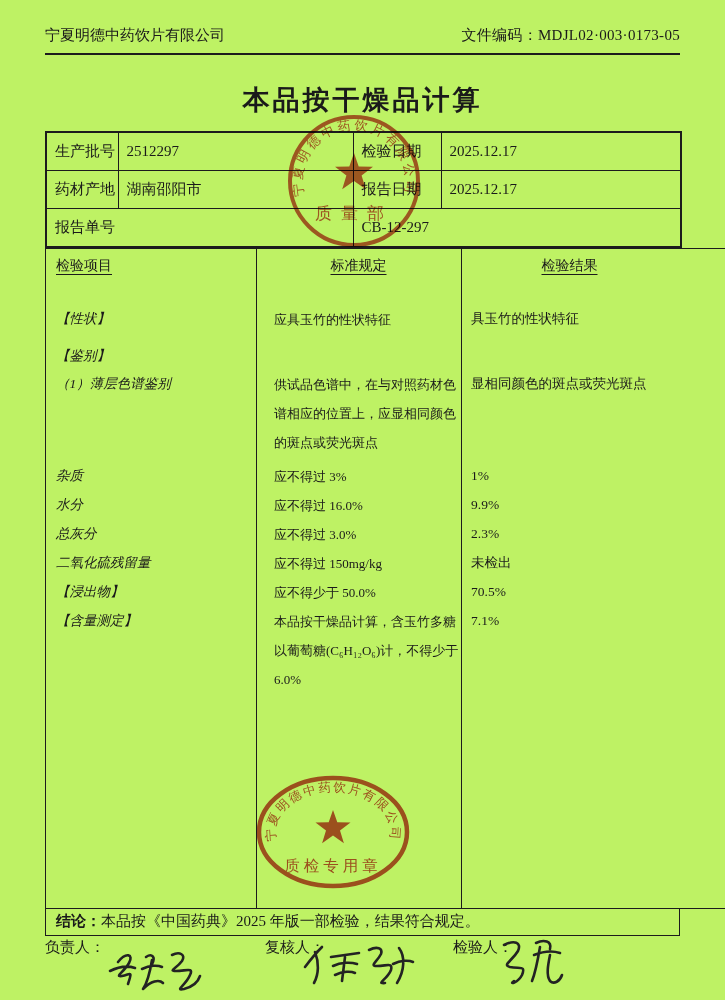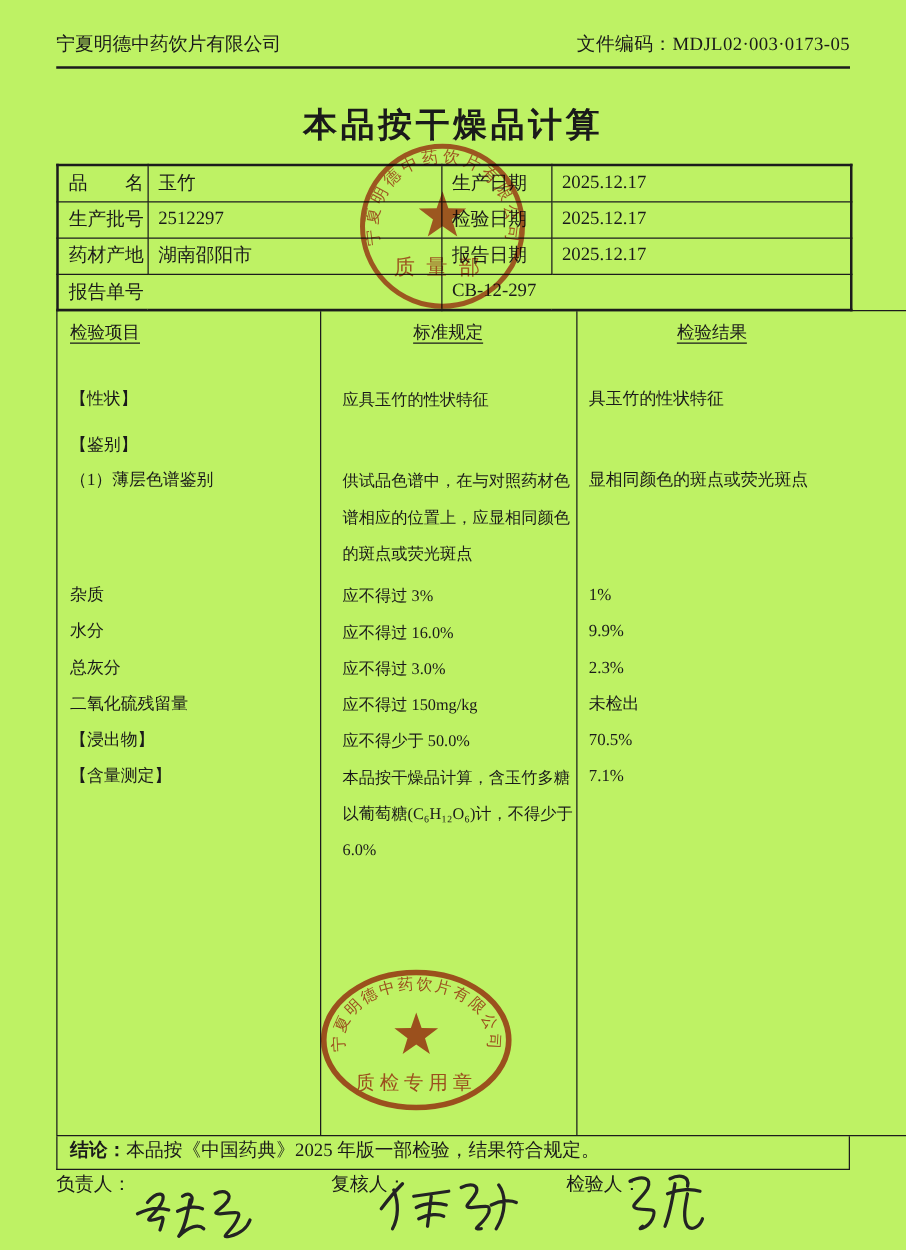--- a/index.html
+++ b/index.html
@@ -26,21 +26,21 @@
   .main-table { position:absolute; left:45px; top:248px; width:714px; height:661px;
     border:1.5px solid #1c1c1c; font-size:13.5px; }
   .vline { position:absolute; top:0; bottom:0; width:0; border-left:1px solid #1c1c1c; }
   .vline.v1 { left:210px; } .vline.v2 { left:415px; }
   .mhead, .mrow { display:grid; grid-template-columns:210px 205px 217px; }
   .mhead { padding-top:8px; height:42px; font-size:14px; }
   .mhead .hc { text-decoration:underline; text-underline-offset:4px; }
   .mhead .h1 { padding-left:10px; }
   .mhead .h2, .mhead .h3 { text-align:center; }
   .mrow > div { line-height:28px; }
-  .mrow .c1 { padding-left:10px; white-space:nowrap; }
+  .mrow .c1 { padding-left:10px; white-space:nowrap;font-style:italic; }
   .mrow .c2 { font-size:13px; padding:0 1px 0 18px; line-height:29px; }
   .mrow .c3 { padding-left:10px; }
   .mt14 { margin-top:14px; } .mt8 { margin-top:8px; } .mt5 { margin-top:5px; }
 
   
   .conclusion { position:absolute; left:45px; top:909px; width:635px; height:27px;
     border-left:1.5px solid #1c1c1c; border-right:1.5px solid #1c1c1c; border-bottom:1.5px solid #1c1c1c;
     font-size:15px; line-height:25px; padding-left:10px; white-space:nowrap; overflow:hidden; }
   .conclusion .lbl { font-weight:bold;text-align:center; }
 
@@ -71,26 +71,20 @@
   <div class="doc-title">本品按干燥品计算</div>
 
   <table class="info">
     <colgroup>
         <col style="width:72px">
         <col style="width:235px">
         <col style="width:88px">
         <col style="width:240px">
       </colgroup>
     <tbody>
-        <tr>
-      <td>品　　名</td>
-      <td>玉竹</td>
-      <td>生产日期</td>
-      <td>2025.12.17</td>
-    </tr>
     <tr>
       <td>生产批号</td>
       <td>2512297</td>
       <td>检验日期</td>
       <td>2025.12.17</td>
     </tr>
     <tr>
       <td>药材产地</td>
       <td>湖南邵阳市</td>
       <td>报告日期</td>

